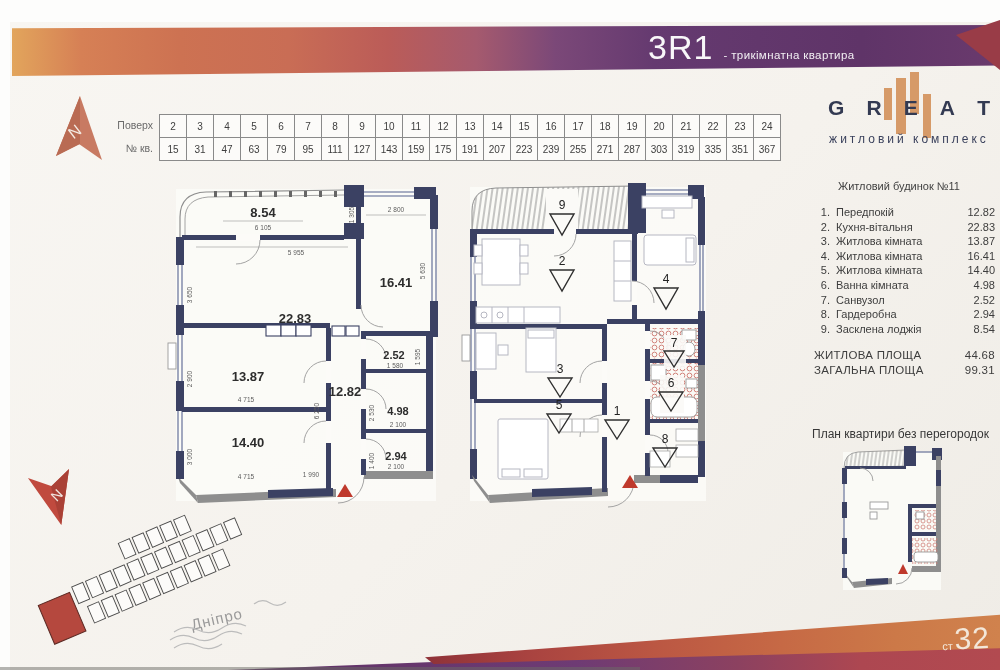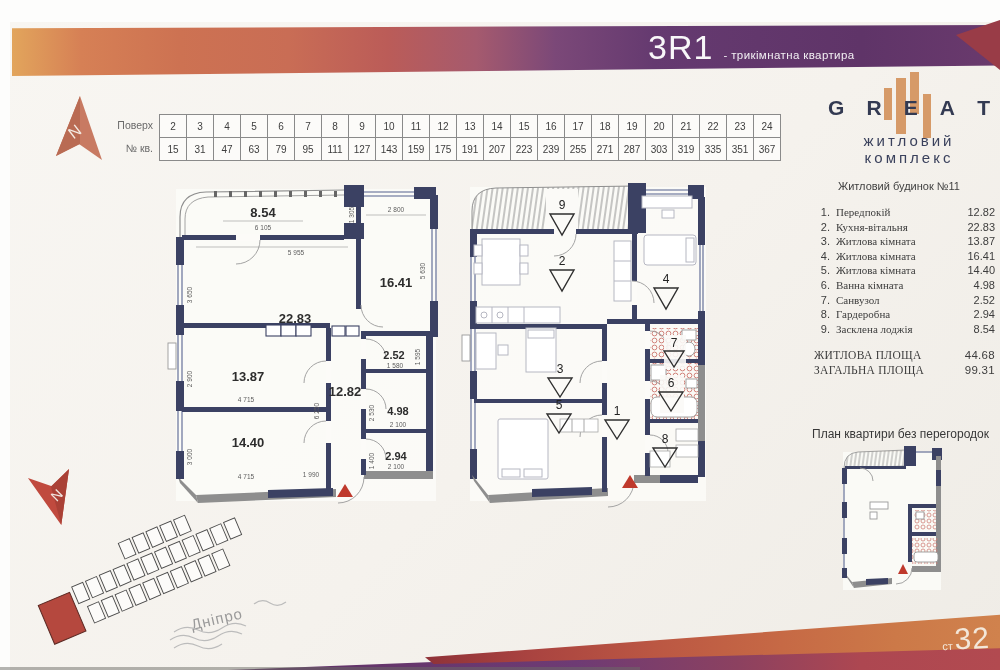--- a/index.html
+++ b/index.html
@@ -31,28 +31,28 @@
   
   .logo{position:absolute;left:828px;top:84px;width:162px;height:72px;}
   .logo .bar{position:absolute;background:#d69a68;}
   .logo .b1{left:56px;top:4px;width:8px;height:32px;}
   .logo .b2{left:68px;top:-6px;width:10px;height:56px;}
   .logo .b3{left:82px;top:-12px;width:9px;height:42px;}
   .logo .b4{left:95px;top:10px;width:8px;height:44px;}
   .logo-letters{position:absolute;left:0;top:12px;width:162px;display:flex;justify-content:space-between;
     font-size:21px;font-weight:700;color:#333a52;}
   .logo-sub{position:absolute;left:0;top:48px;width:162px;text-align:center;
-    font-size:15px;letter-spacing:3px;color:#3a415c;}
+    font-size:12px;letter-spacing:3px;color:#3a415c;}
   .building{position:absolute;left:838px;top:180px;font-size:11px;color:#3f3f3f;}
 
   
   .legend{position:absolute;left:814px;top:205px;width:181px;color:#3d3d3d;}
   .legend-row{display:flex;font-size:11px;line-height:14.6px;}
   .legend-num{width:16px;text-align:right;margin-right:6px;}
-  .legend-name{flex:1;font-family:Liberation Serif, serif;}
+  .legend-name{flex:1;}
   .legend-area{text-align:right;}
   .legend-totals{margin-top:12px;}
   .total-row{display:flex;font-size:11.5px;line-height:15px;letter-spacing:.3px;gap:12px;}
   .total-row .legend-name{flex:1;}
 
   .plan2-title{position:absolute;left:812px;top:427px;width:186px;font-size:12px;color:#383838;white-space:nowrap;}
 
   
   .band-bot-purple{position:absolute;left:228px;right:0;bottom:0;height:34px;
     clip-path:polygon(0 100%,100% 12%,100% 100%);

